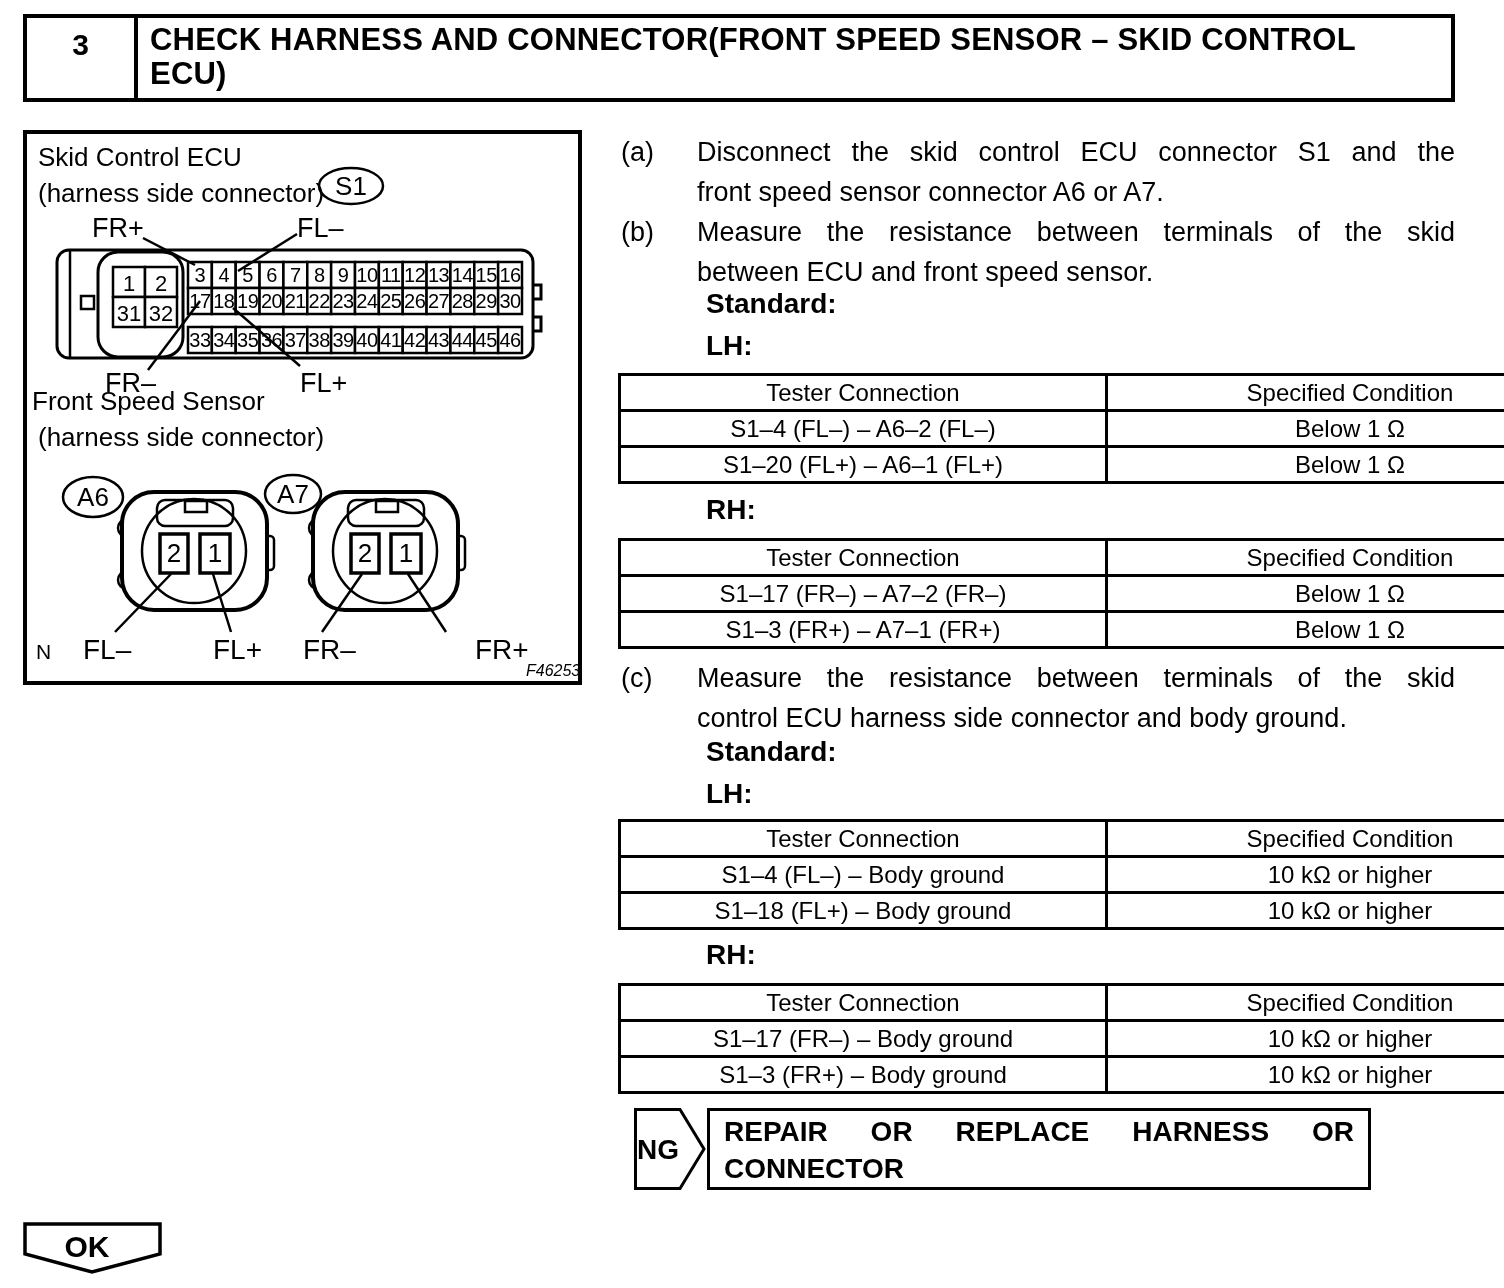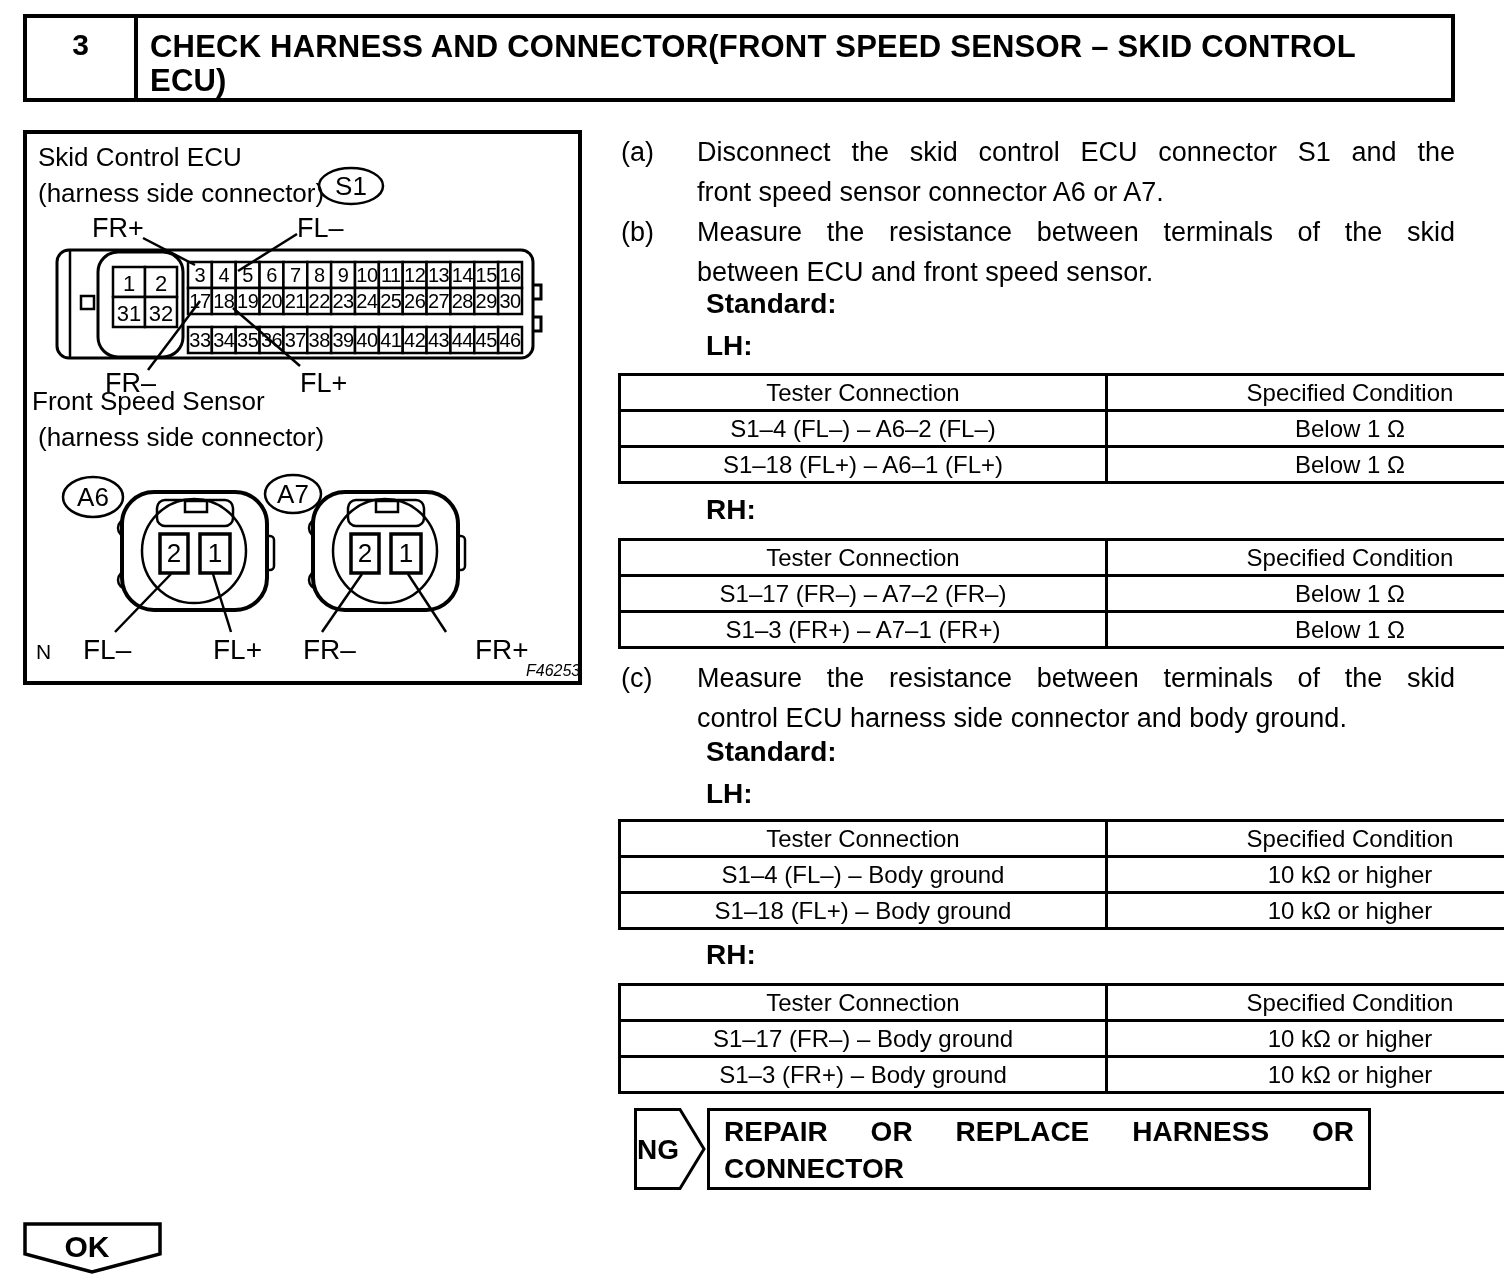--- a/index.html
+++ b/index.html
@@ -4,21 +4,21 @@
 <style>
   html,body{margin:0;padding:0;background:#fff;}
   .page{position:relative;width:1504px;height:1288px;background:#fff;color:#000;
         font-family:"Liberation Sans",sans-serif;overflow:hidden;}
 
   
   .hdr{position:absolute;left:23px;top:14px;width:1432px;height:88px;border:4px solid #000;
        box-sizing:border-box;display:flex;}
   .hdr-num{width:111px;border-right:4px solid #000;display:flex;align-items:flex-start;
            justify-content:center;font-size:30px;font-weight:bold;padding-top:10px;box-sizing:border-box;}
-  .hdr-title{flex:1;padding:12px 10px 0 12px;font-size:31px;font-weight:bold;line-height:34px;
+  .hdr-title{flex:1;padding:5px 10px 0 12px;font-size:31px;font-weight:bold;line-height:34px;
              letter-spacing:0.2px;}
 
   
   .figure{position:absolute;left:23px;top:130px;width:559px;height:555px;}
   .fig-border{position:absolute;inset:0;border:4px solid #000;pointer-events:none;}
   .fig-svg{position:absolute;inset:0;width:559px;height:555px;}
   .fig-svg text{font-family:"Liberation Sans",sans-serif;fill:#000;text-anchor:middle;}
   .fig-svg .t26{font-size:26px;}
   .fig-svg .pin-num{font-size:20px;letter-spacing:-0.5px;}
   .fig-svg .blk-num{font-size:22px;}
@@ -265,21 +265,21 @@
       <tbody>
           <tr>
         <td>Tester Connection</td>
         <td>Specified Condition</td>
       </tr>
       <tr>
         <td>S1–4 (FL–) – A6–2 (FL–)</td>
         <td>Below 1 Ω</td>
       </tr>
       <tr>
-        <td>S1–18 (FL+) – A6–1 (FL+)</td>
+        <td>S1–20 (FL+) – A6–1 (FL+)</td>
         <td>Below 1 Ω</td>
       </tr>
     </tbody>
       </table>
 
     <div class="shead" style="top:494px;">RH:</div>
 
     <table class="spec" style="top:538px;">
       <tbody>
           <tr>

